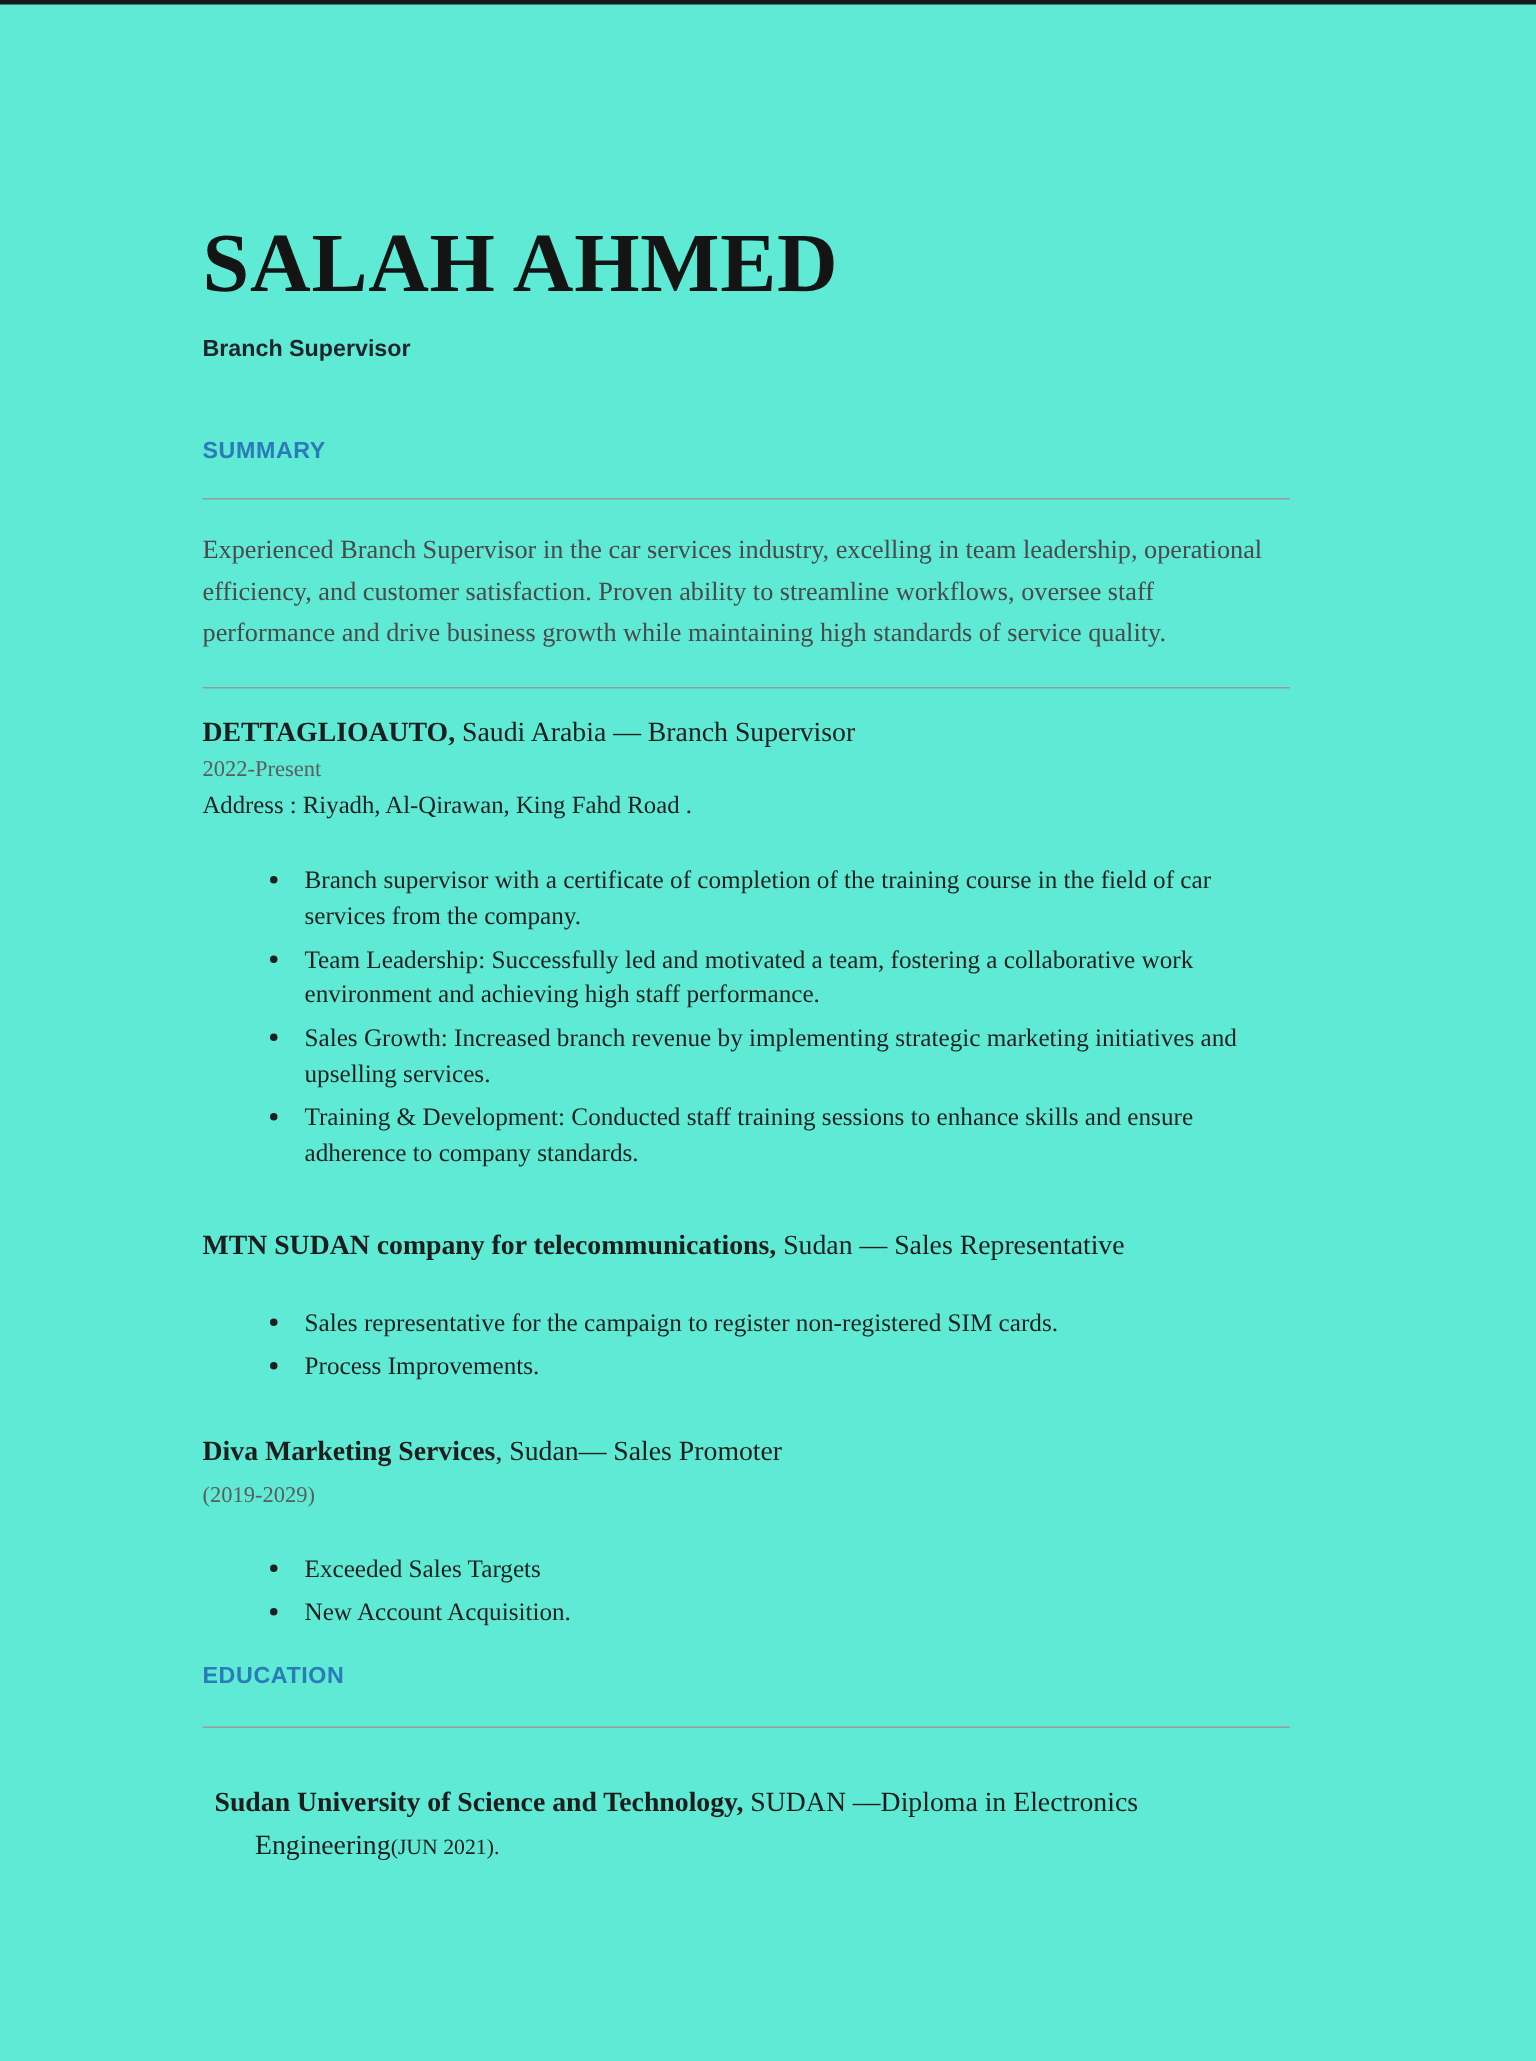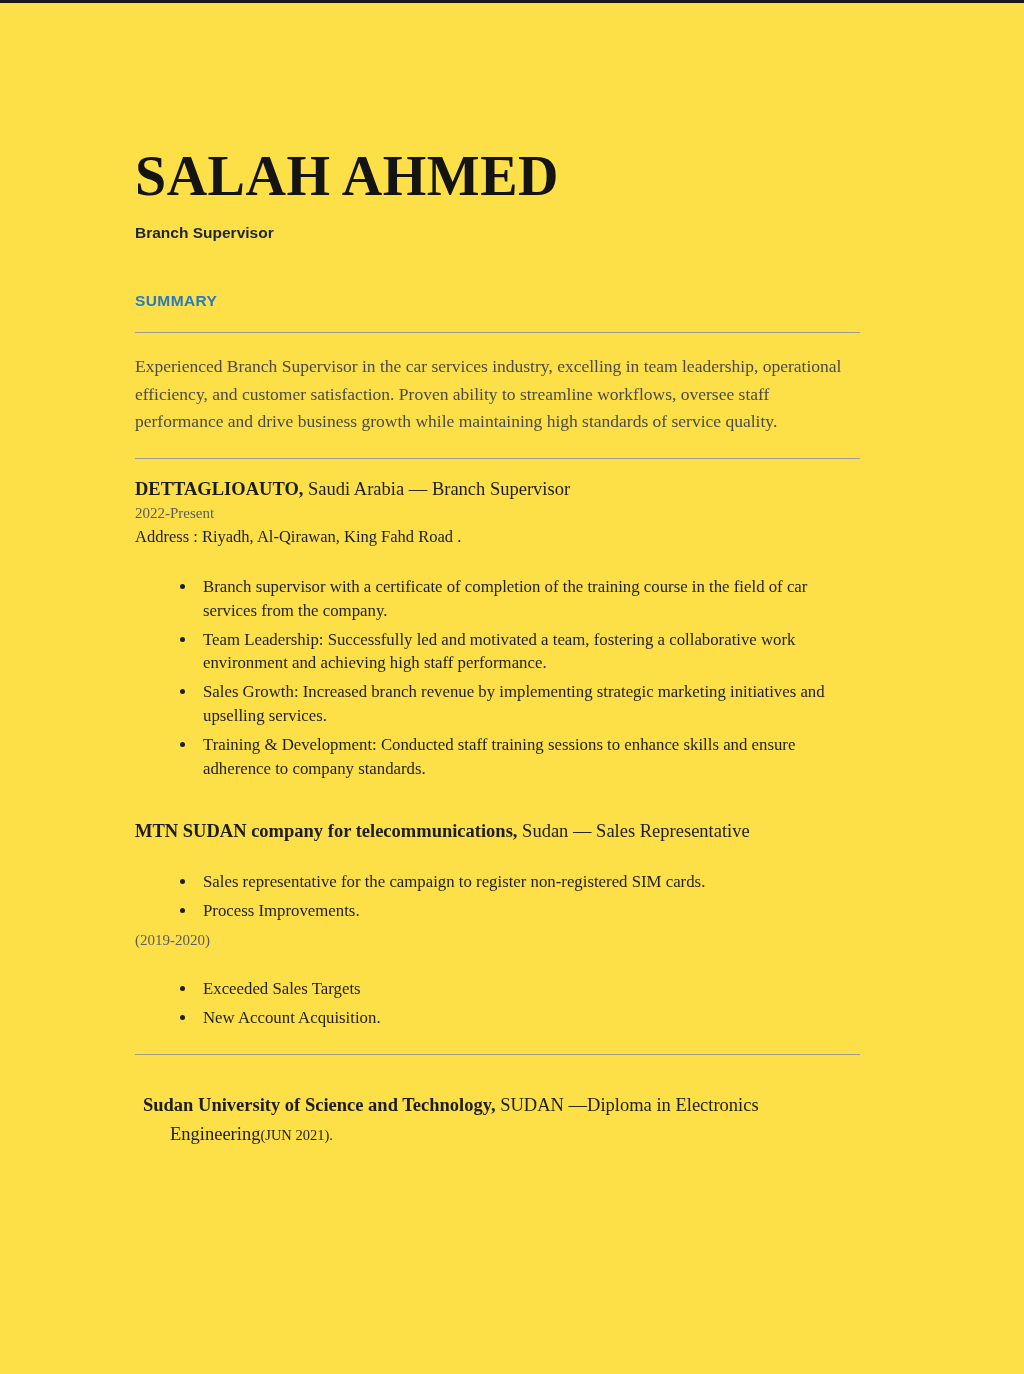--- a/index.html
+++ b/index.html
@@ -2,21 +2,21 @@
 <html><head>
 <meta charset="utf-8">
 <style>
   * { margin: 0; padding: 0; box-sizing: border-box; }
   html, body { background: #ffffff; }
   .page {
     position: relative;
     width: 1024px;
     height: 1374px;
     margin: 0 auto;
-    background: #fde047;
+    background: #5eead4;
     font-family: "Liberation Serif", "DejaVu Serif", serif;
     color: #3f3f3f;
     overflow: hidden;
   }
   .top-edge {
     position: absolute;
     top: 0; left: 0;
     width: 100%; height: 3px;
     background: #16181c;
   }
@@ -172,26 +172,30 @@
       <div class="job-head job2-head">
         <span class="company">MTN SUDAN company for telecommunications,</span><span> Sudan —  Sales Representative</span>
       </div>
       <ul class="bullets bullets-short">
         <li>Sales representative for the campaign to register non-registered SIM cards.</li>
         <li>Process Improvements.</li>
       </ul>
     </div>
 
     <div class="job">
-      <div class="job-dates job3-dates">(2019-2020)</div>
+      <div class="job-head job3-head">
+        <span class="company">Diva Marketing Services</span><span>, Sudan— Sales Promoter</span>
+      </div>
+      <div class="job-dates job3-dates">(2019-2029)</div>
       <ul class="bullets bullets-short">
         <li>Exceeded Sales Targets</li>
         <li>New Account Acquisition.</li>
       </ul>
     </div>
 
+    <div class="section-heading education-heading">EDUCATION</div>
     <hr class="rule education-rule">
     <div class="education-entry">
       <span class="school">Sudan University of Science and Technology,</span><span> SUDAN —Diploma in Electronics Engineering</span><span class="edu-date">(JUN 2021).</span>
     </div>
 
   </div>
 </div>
 
 </body></html>

